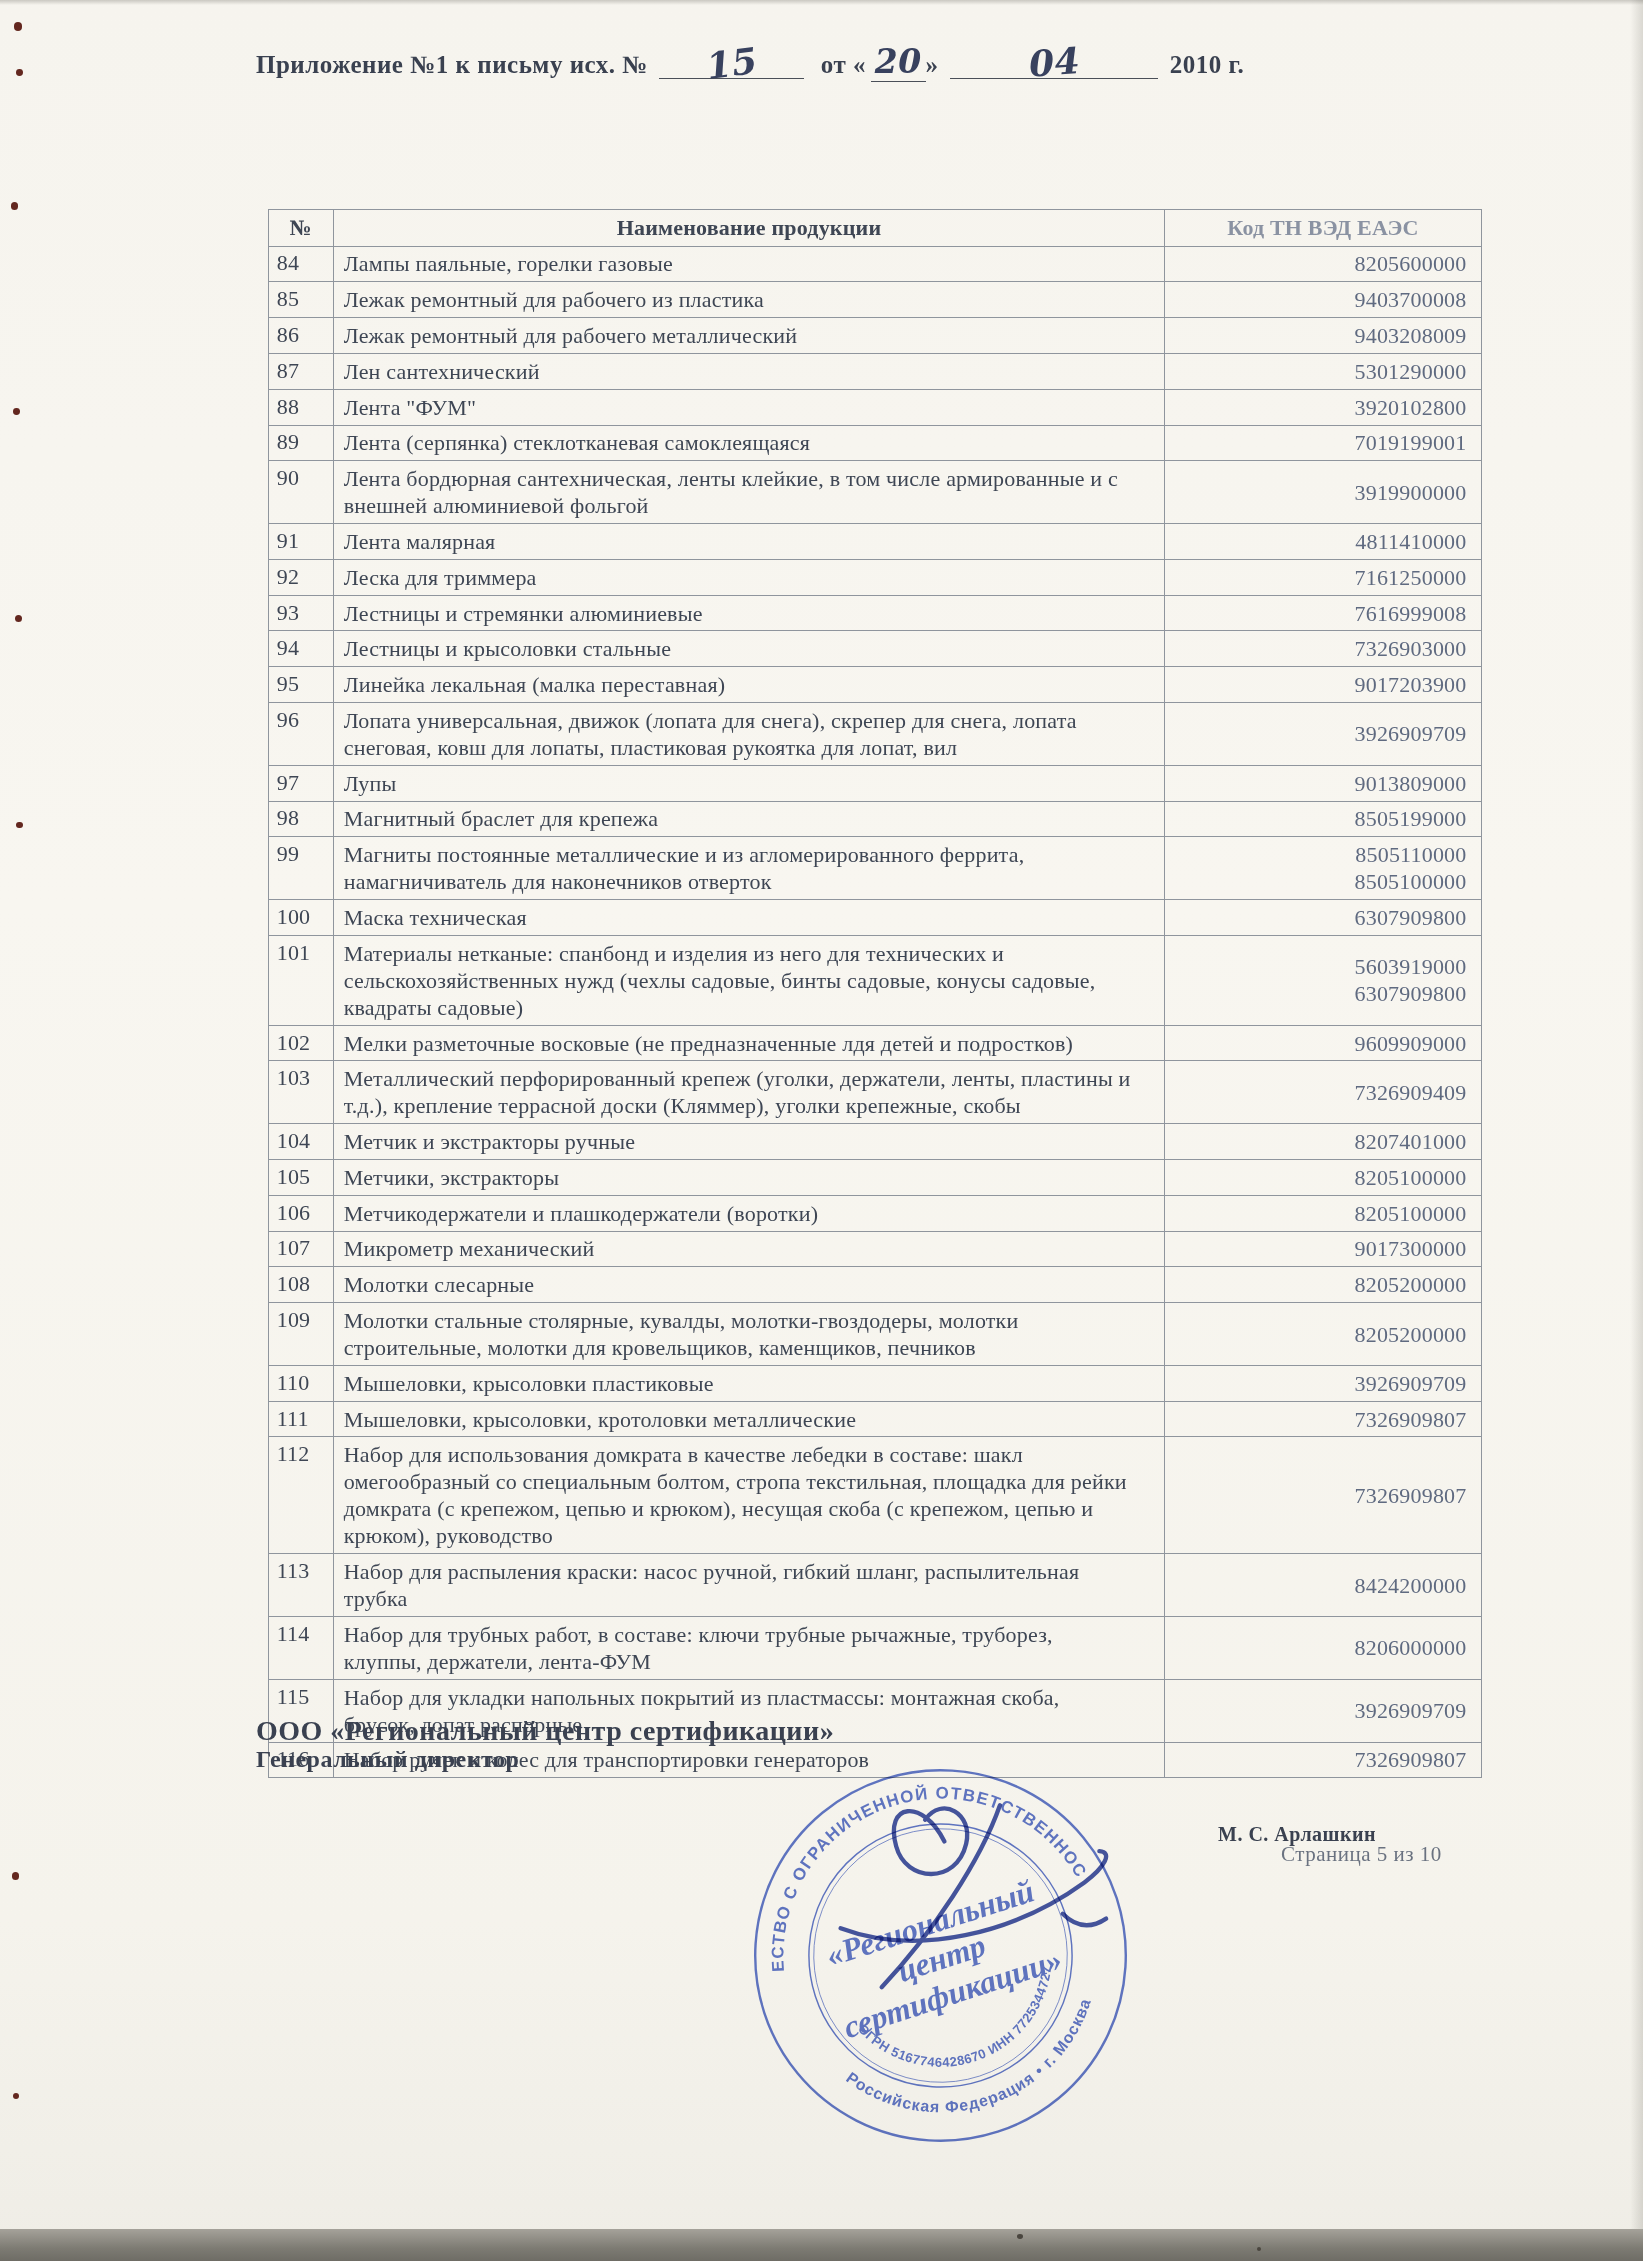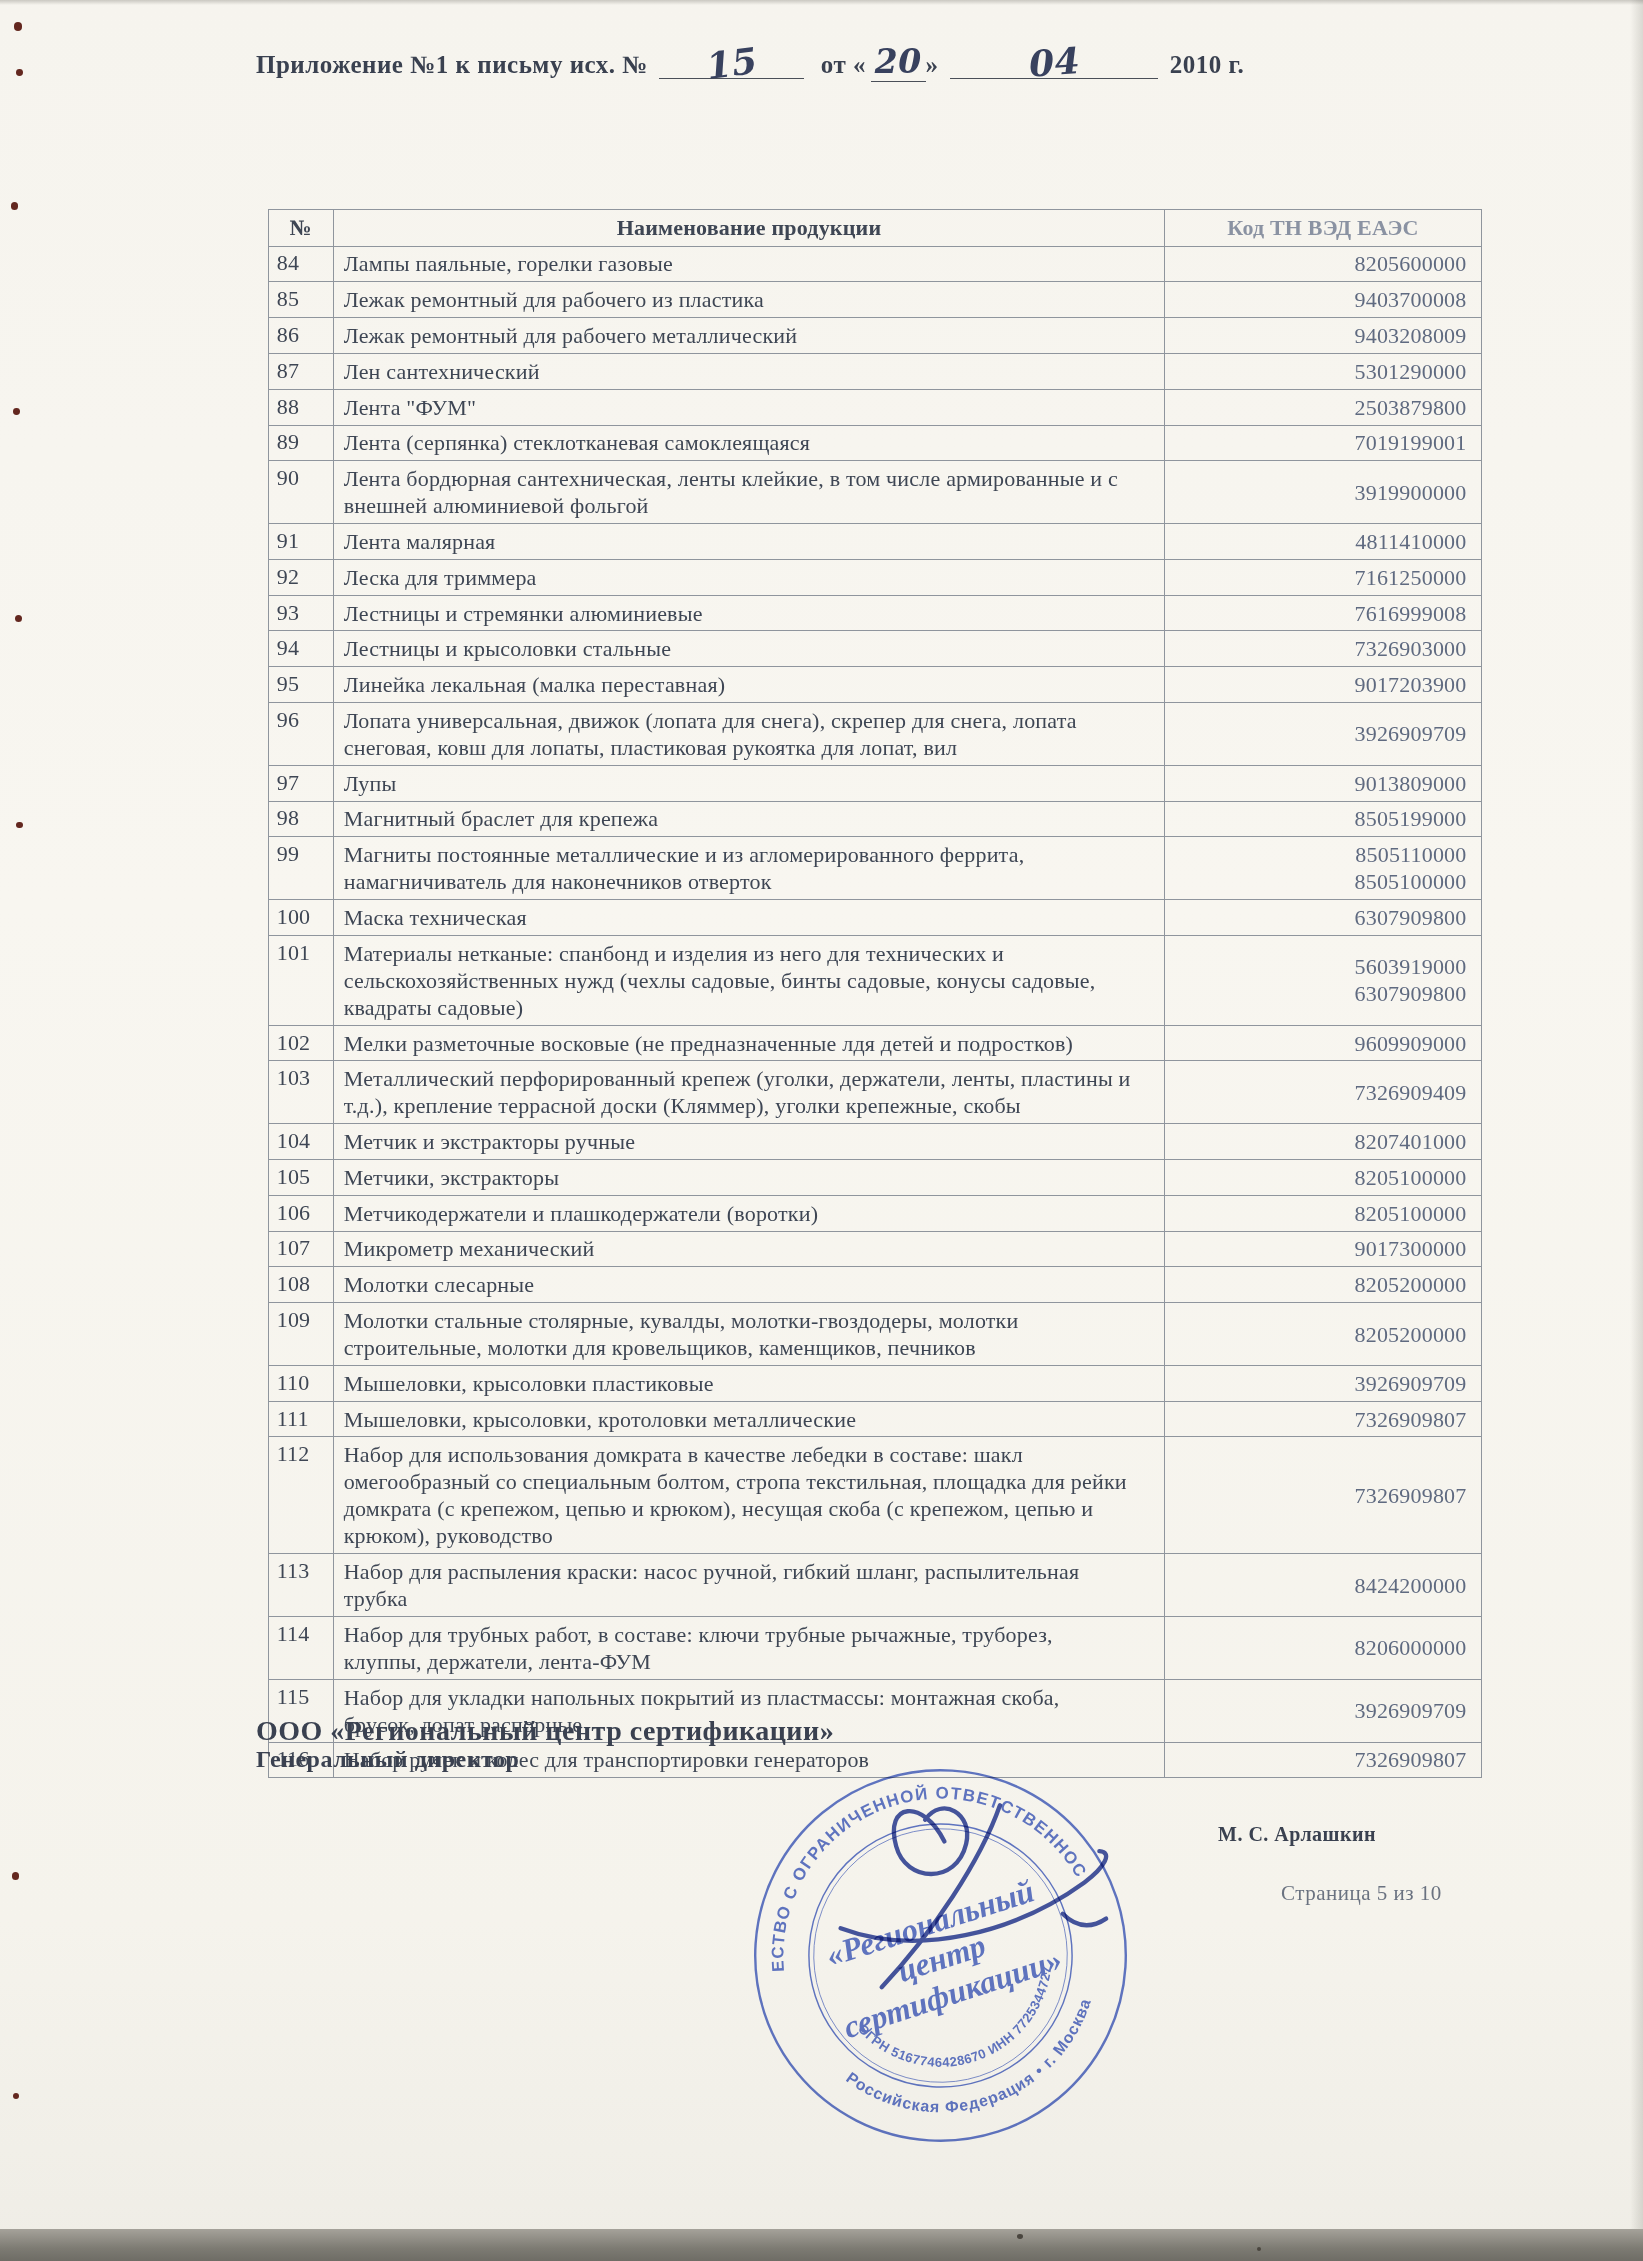--- a/index.html
+++ b/index.html
@@ -79,21 +79,21 @@
   }
   .company-line{
     position:absolute;left:256px;top:1715px;
     font-size:28px;font-weight:bold;color:#3a4150;letter-spacing:0.5px;
   }
   .signer-name{
     position:absolute;left:1218px;top:1823px;
     font-size:20px;font-weight:bold;color:#3a4150;letter-spacing:0.5px;
   }
   .page-indicator{
-    position:absolute;left:1281px;top:1881px;
+    position:absolute;left:1281px;top:1842px;
     font-size:21px;color:#6a7280;letter-spacing:0.5px;
   }
 
   
   .stamp-wrap{
     position:absolute;left:747px;top:1762px;width:387px;height:387px;
     opacity:0.85;mix-blend-mode:multiply;
   }
   .sig-wrap{
     position:absolute;left:773px;top:1769px;width:367px;height:251px;
@@ -158,21 +158,21 @@
           <td class="col-code">9403208009</td>
         </tr>
         <tr>
           <td class="col-num">87</td>
           <td class="col-name">Лен сантехнический</td>
           <td class="col-code">5301290000</td>
         </tr>
         <tr>
           <td class="col-num">88</td>
           <td class="col-name">Лента "ФУМ"</td>
-          <td class="col-code">2503879800</td>
+          <td class="col-code">3920102800</td>
         </tr>
         <tr>
           <td class="col-num">89</td>
           <td class="col-name">Лента (серпянка) стеклотканевая самоклеящаяся</td>
           <td class="col-code">7019199001</td>
         </tr>
         <tr>
           <td class="col-num">90</td>
           <td class="col-name">Лента бордюрная сантехническая, ленты клейкие, в том числе армированные и с внешней алюминиевой фольгой</td>
           <td class="col-code">3919900000</td>

